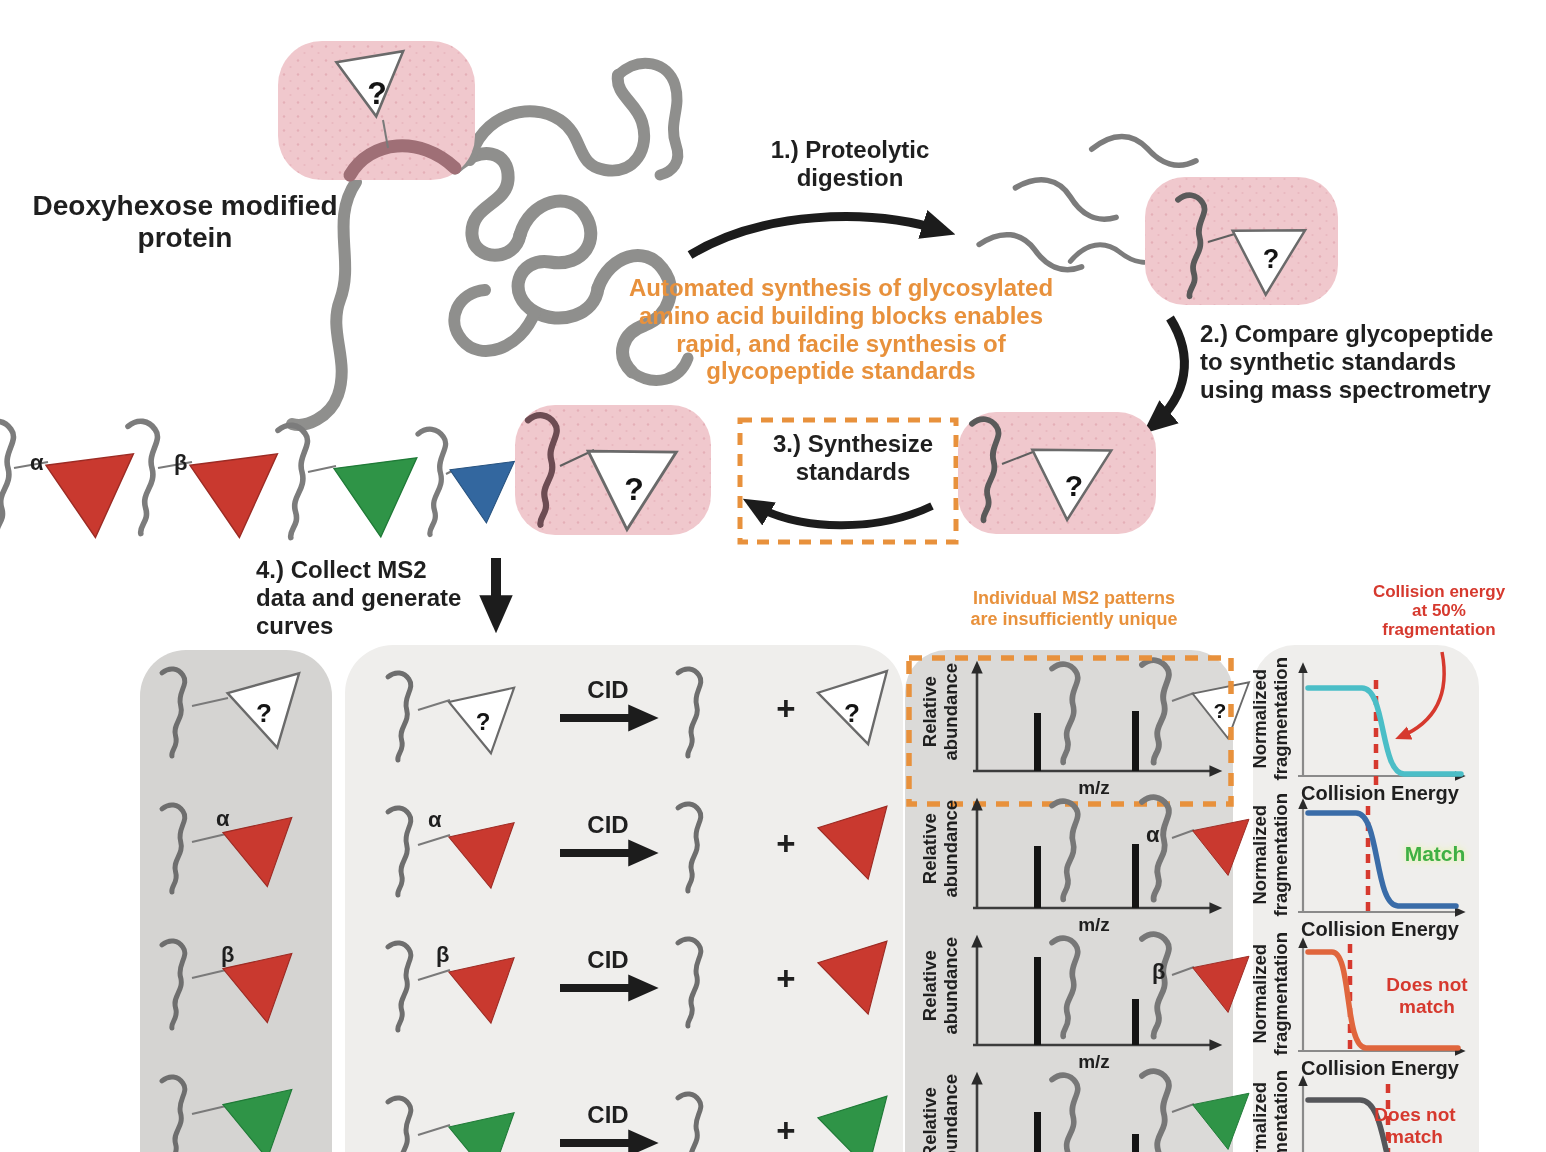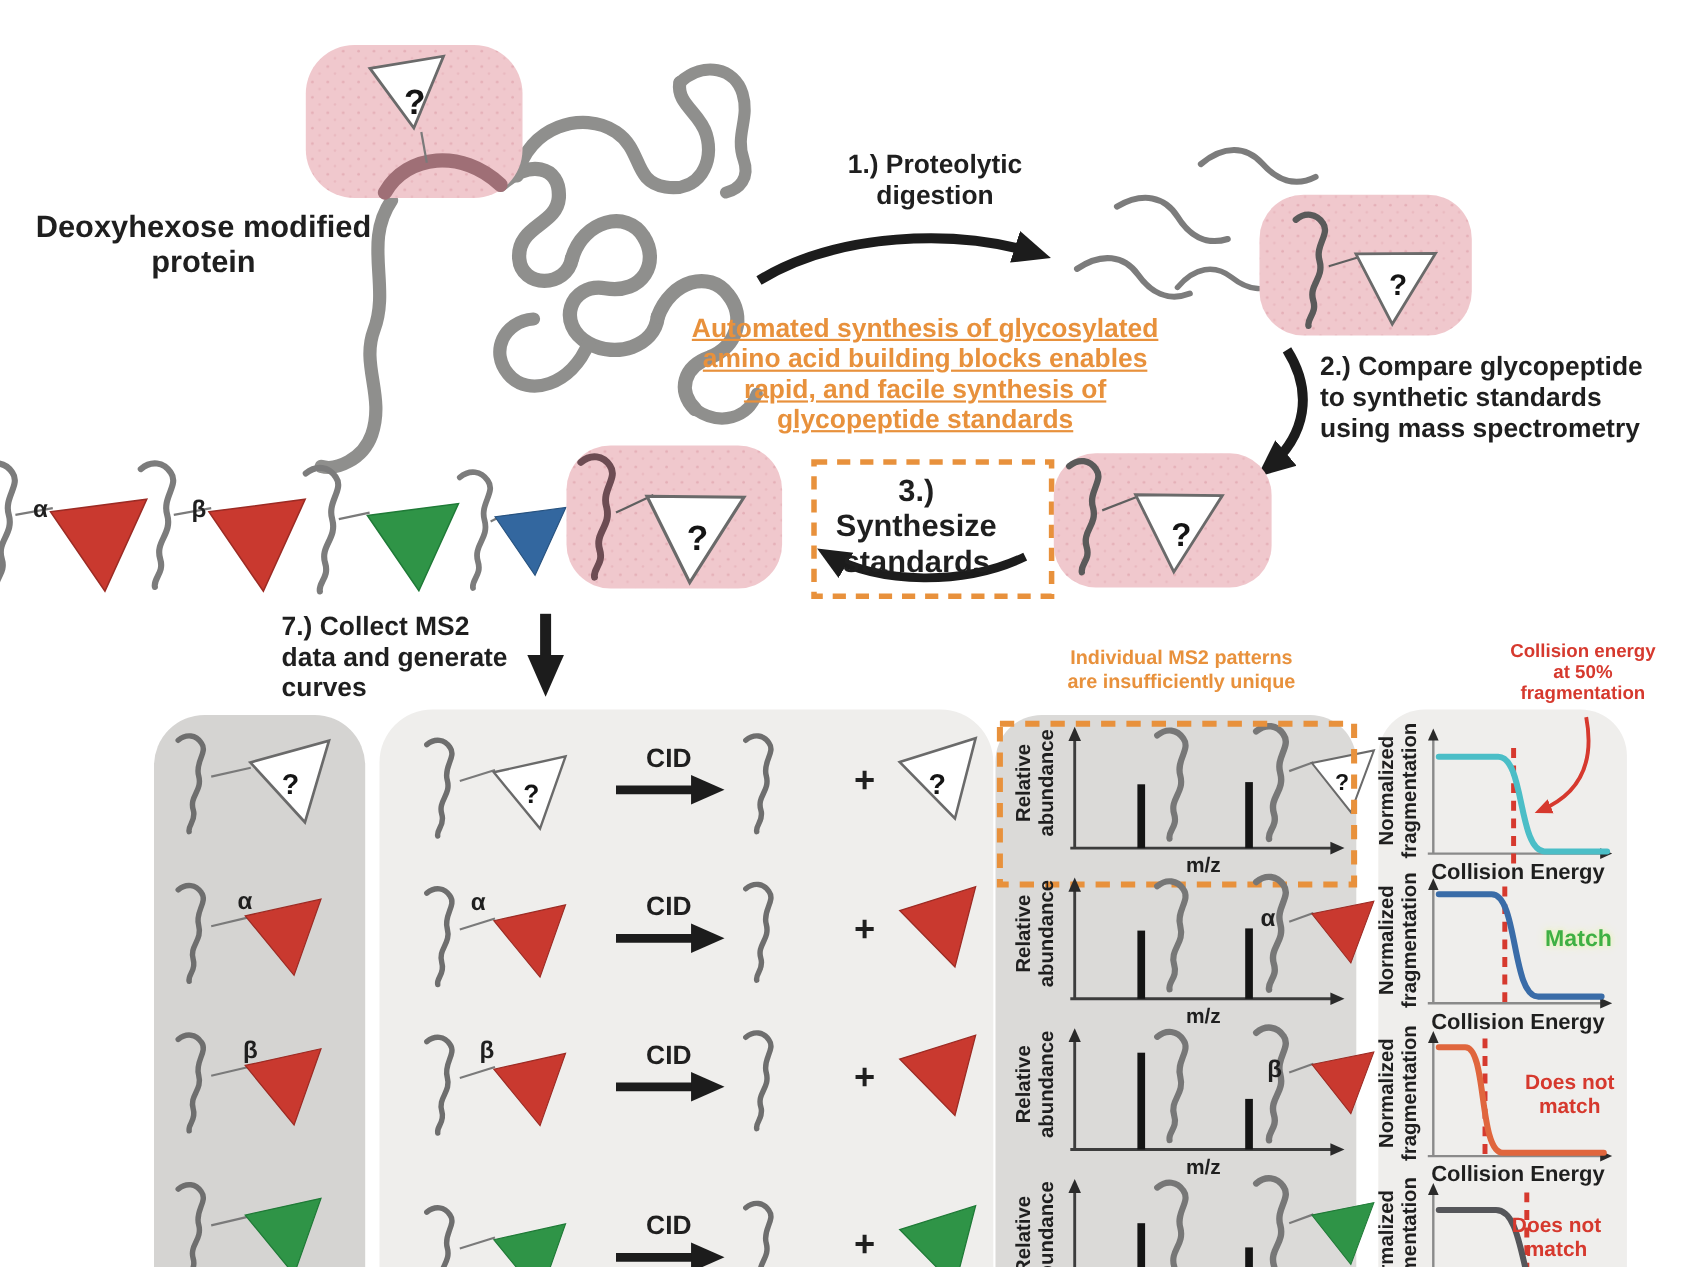--- a/index.html
+++ b/index.html
@@ -261,30 +261,30 @@
     <line x1="1298" y1="1189" x2="1462" y2="1189" class="axisg" marker-end="url(#mA)"></line>
     <line x1="1388" y1="1084" x2="1388" y2="1152" class="rdash" stroke="#d6392e"></line>
     <path d="M1308,1100 H1360 C1388,1100 1382,1186 1406,1187 H1460" class="sig" stroke="#55565a"></path>
   </g>
 </svg>
 
 <div class="lbl c" style="left:30px;top:190px;width:310px;font-size:28px;">Deoxyhexose modified
 protein</div>
 <div class="lbl c" style="left:740px;top:136px;width:220px;font-size:24px;">1.) Proteolytic
 digestion</div>
-<div class="lbl c orange" style="left:598px;top:285px;width:486px;font-size:24px;text-decoration:underline;">Automated synthesis of glycosylated
+<div class="lbl c orange" style="left:598px;top:274px;width:486px;font-size:24px;">Automated synthesis of glycosylated
 amino acid building blocks enables
 rapid, and facile synthesis of
 glycopeptide standards</div>
 <div class="lbl" style="left:1200px;top:320px;width:348px;font-size:24px;">2.) Compare glycopeptide
 to synthetic standards
 using mass spectrometry</div>
-<div class="lbl c" style="left:744px;top:430px;width:178px;font-size:28px;">3.) Synthesize
+<div class="lbl c" style="left:764px;top:430px;width:178px;font-size:24px;">3.) Synthesize
 standards</div>
-<div class="lbl" style="left:256px;top:556px;width:225px;font-size:24px;">7.) Collect MS2
+<div class="lbl" style="left:256px;top:556px;width:225px;font-size:24px;">4.) Collect MS2
 data and generate
 curves</div>
 <div class="lbl c orange" style="left:893px;top:588px;width:362px;font-size:18px;">Individual MS2 patterns
 are insufficiently unique</div>
 <div class="lbl c red" style="left:1348px;top:582px;width:182px;font-size:17px;line-height:1.12;">Collision energy
 at 50%
 fragmentation</div>
 
 <div class="lbl" style="left:30px;top:450px;font-size:22px;">α</div>
 <div class="lbl" style="left:174px;top:450px;font-size:22px;">β</div>

